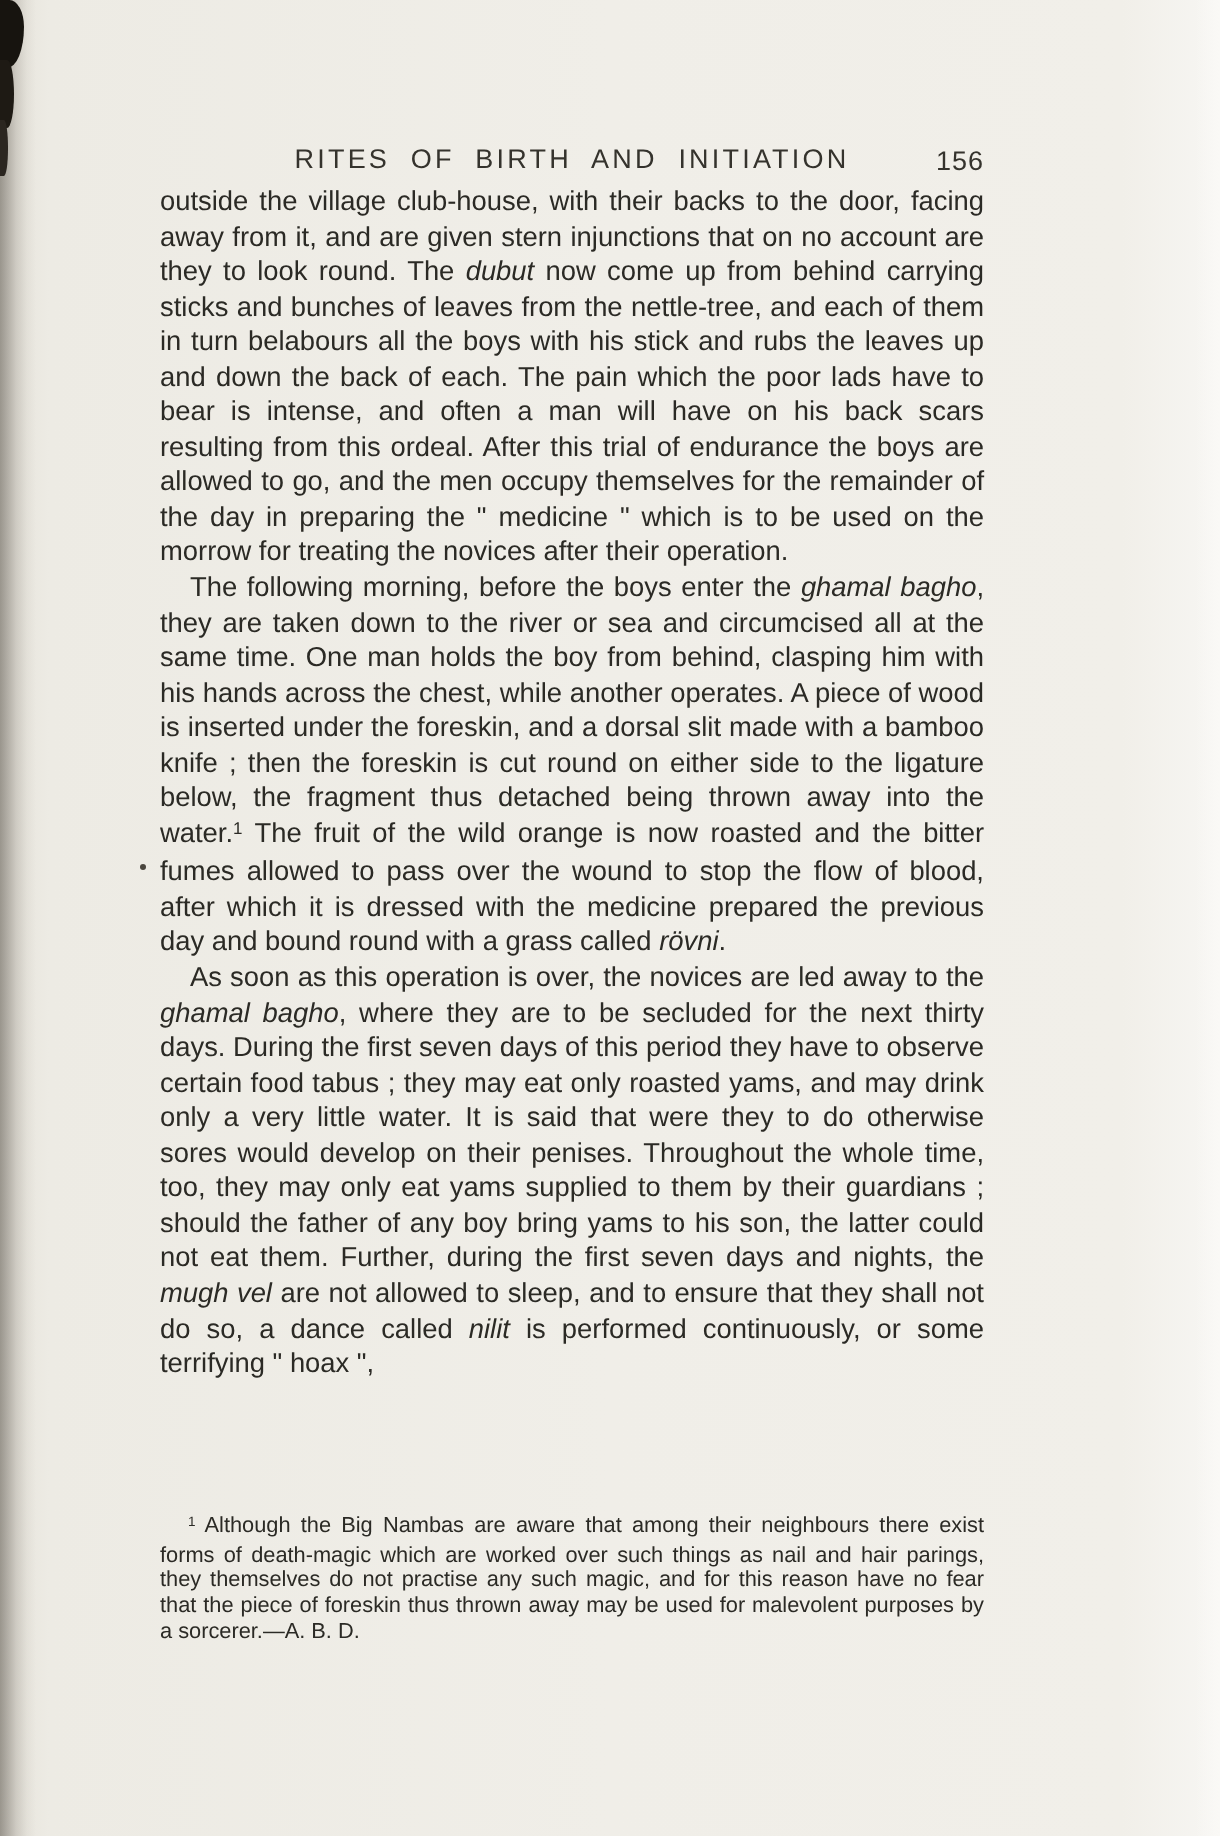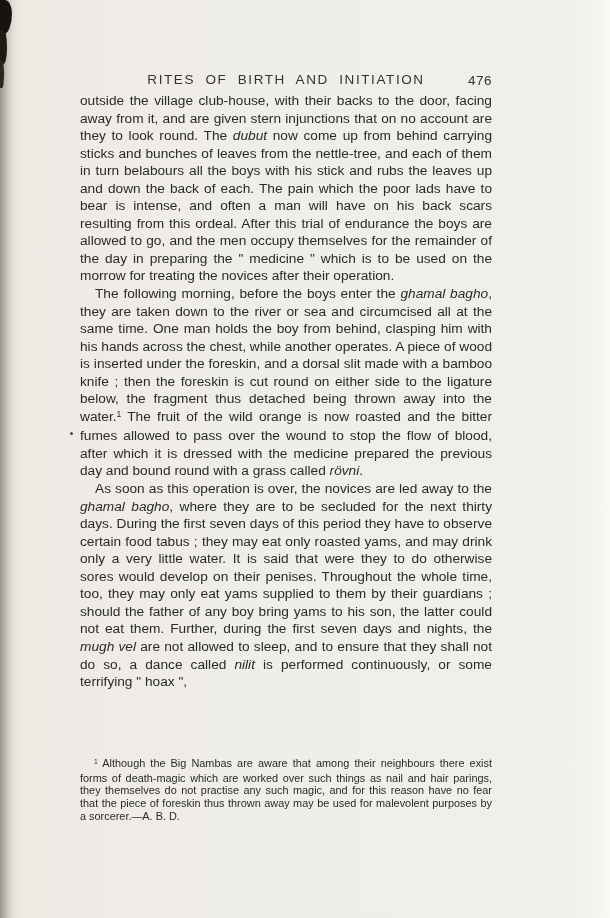--- a/index.html
+++ b/index.html
@@ -82,21 +82,21 @@
 <div class="scan">
   <div class="edge-left"></div>
   <div class="edge-right"></div>
   <div class="blot blot-a"></div>
   <div class="blot blot-b"></div>
   <div class="blot blot-c"></div>
   <div class="speck speck-1"></div>
 
   <div class="header">
     <div class="running-title">RITES OF BIRTH AND INITIATION</div>
-    <div class="page-number">476</div>
+    <div class="page-number">156</div>
   </div>
 
   <div class="page-body">
       <p class="para"><span>outside the village club-house, with their backs to the door, facing away from it, and are given stern injunctions that on no account are they to look round. The </span><i>dubut</i><span> now come up from behind carrying sticks and bunches of leaves from the nettle-tree, and each of them in turn belabours all the boys with his stick and rubs the leaves up and down the back of each. The pain which the poor lads have to bear is intense, and often a man will have on his back scars resulting from this ordeal. After this trial of endurance the boys are allowed to go, and the men occupy themselves for the remainder of the day in preparing the " medicine " which is to be used on the morrow for treating the novices after their operation.</span></p>
       <p class="para indent"><span>The following morning, before the boys enter the </span><i>ghamal bagho</i><span>, they are taken down to the river or sea and circumcised all at the same time. One man holds the boy from behind, clasping him with his hands across the chest, while another operates. A piece of wood is inserted under the foreskin, and a dorsal slit made with a bamboo knife ; then the foreskin is cut round on either side to the ligature below, the fragment thus detached being thrown away into the water.</span><sup>1</sup><span> The fruit of the wild orange is now roasted and the bitter fumes allowed to pass over the wound to stop the flow of blood, after which it is dressed with the medicine prepared the previous day and bound round with a grass called </span><i>rövni</i><span>.</span></p>
       <p class="para indent"><span>As soon as this operation is over, the novices are led away to the </span><i>ghamal bagho</i><span>, where they are to be secluded for the next thirty days. During the first seven days of this period they have to observe certain food tabus ; they may eat only roasted yams, and may drink only a very little water. It is said that were they to do otherwise sores would develop on their penises. Throughout the whole time, too, they may only eat yams supplied to them by their guardians ; should the father of any boy bring yams to his son, the latter could not eat them. Further, during the first seven days and nights, the </span><i>mugh vel</i><span> are not allowed to sleep, and to ensure that they shall not do so, a dance called </span><i>nilit</i><span> is performed continuously, or some terrifying " hoax ",</span></p>
     </div>
 
   <div class="footnote"><sup>1</sup><span> Although the Big Nambas are aware that among their neighbours there exist forms of death-magic which are worked over such things as nail and hair parings, they themselves do not practise any such magic, and for this reason have no fear that the piece of foreskin thus thrown away may be used for malevolent purposes by a sorcerer.—A. B. D.</span></div>
 </div>

